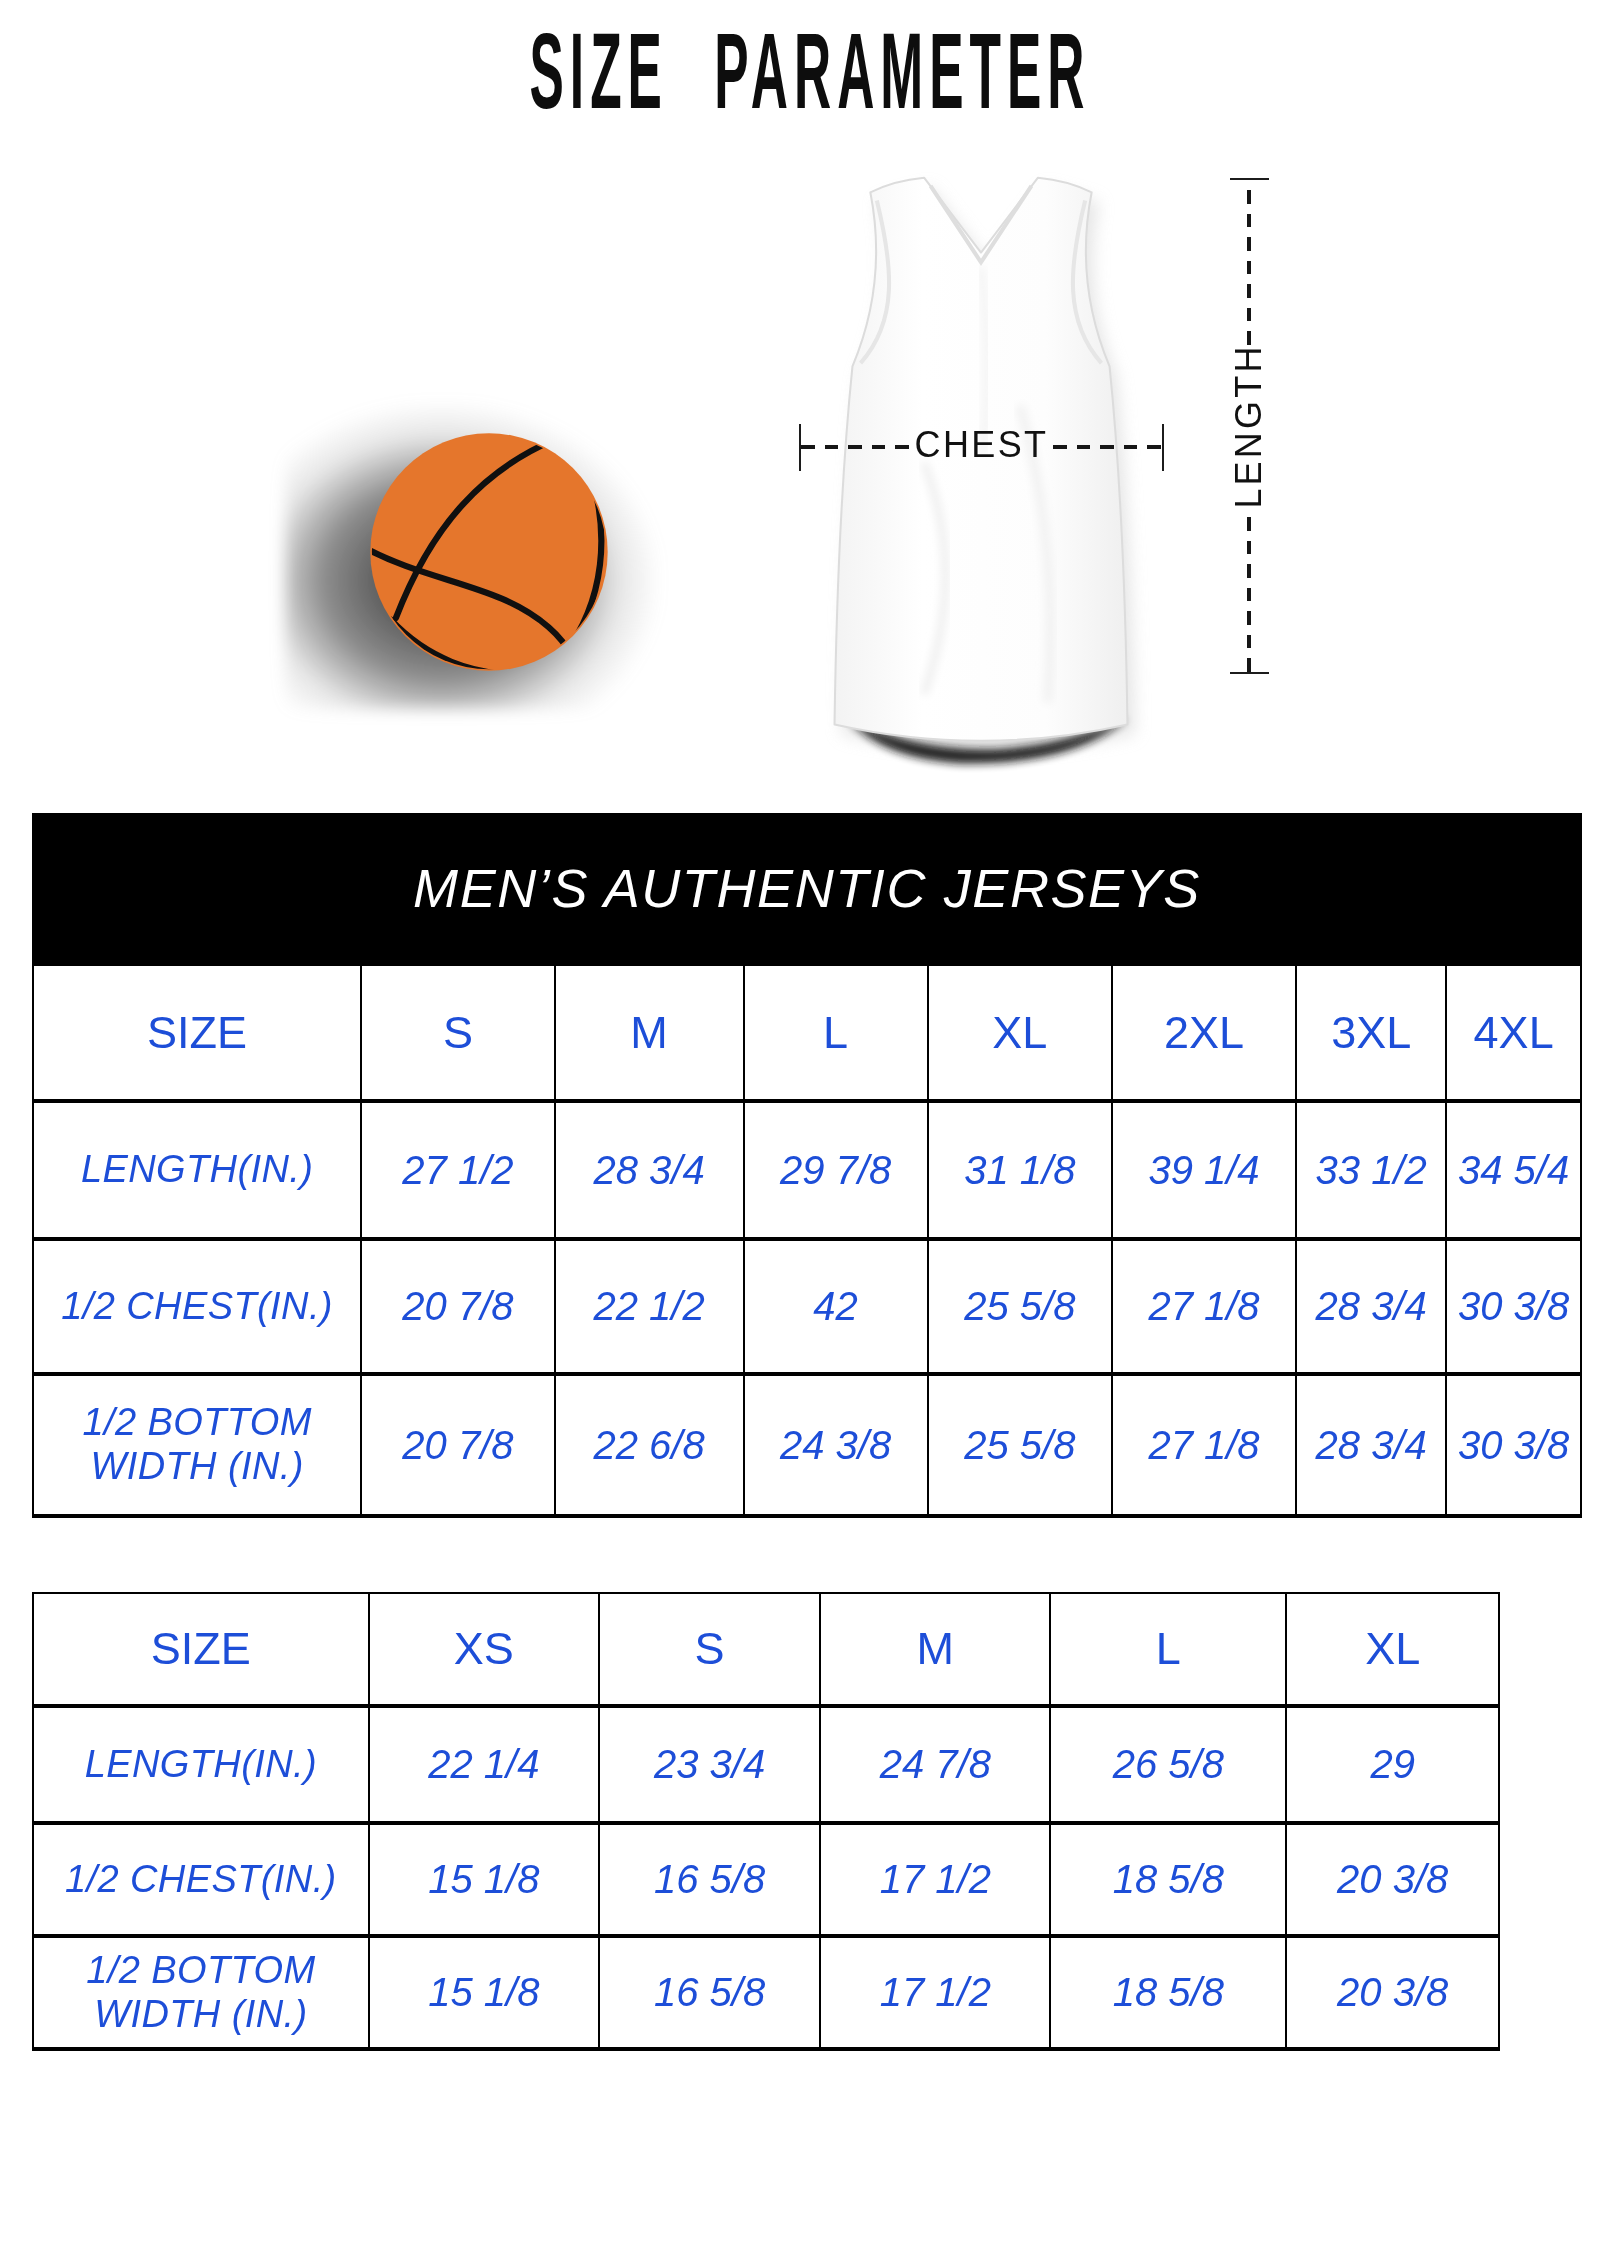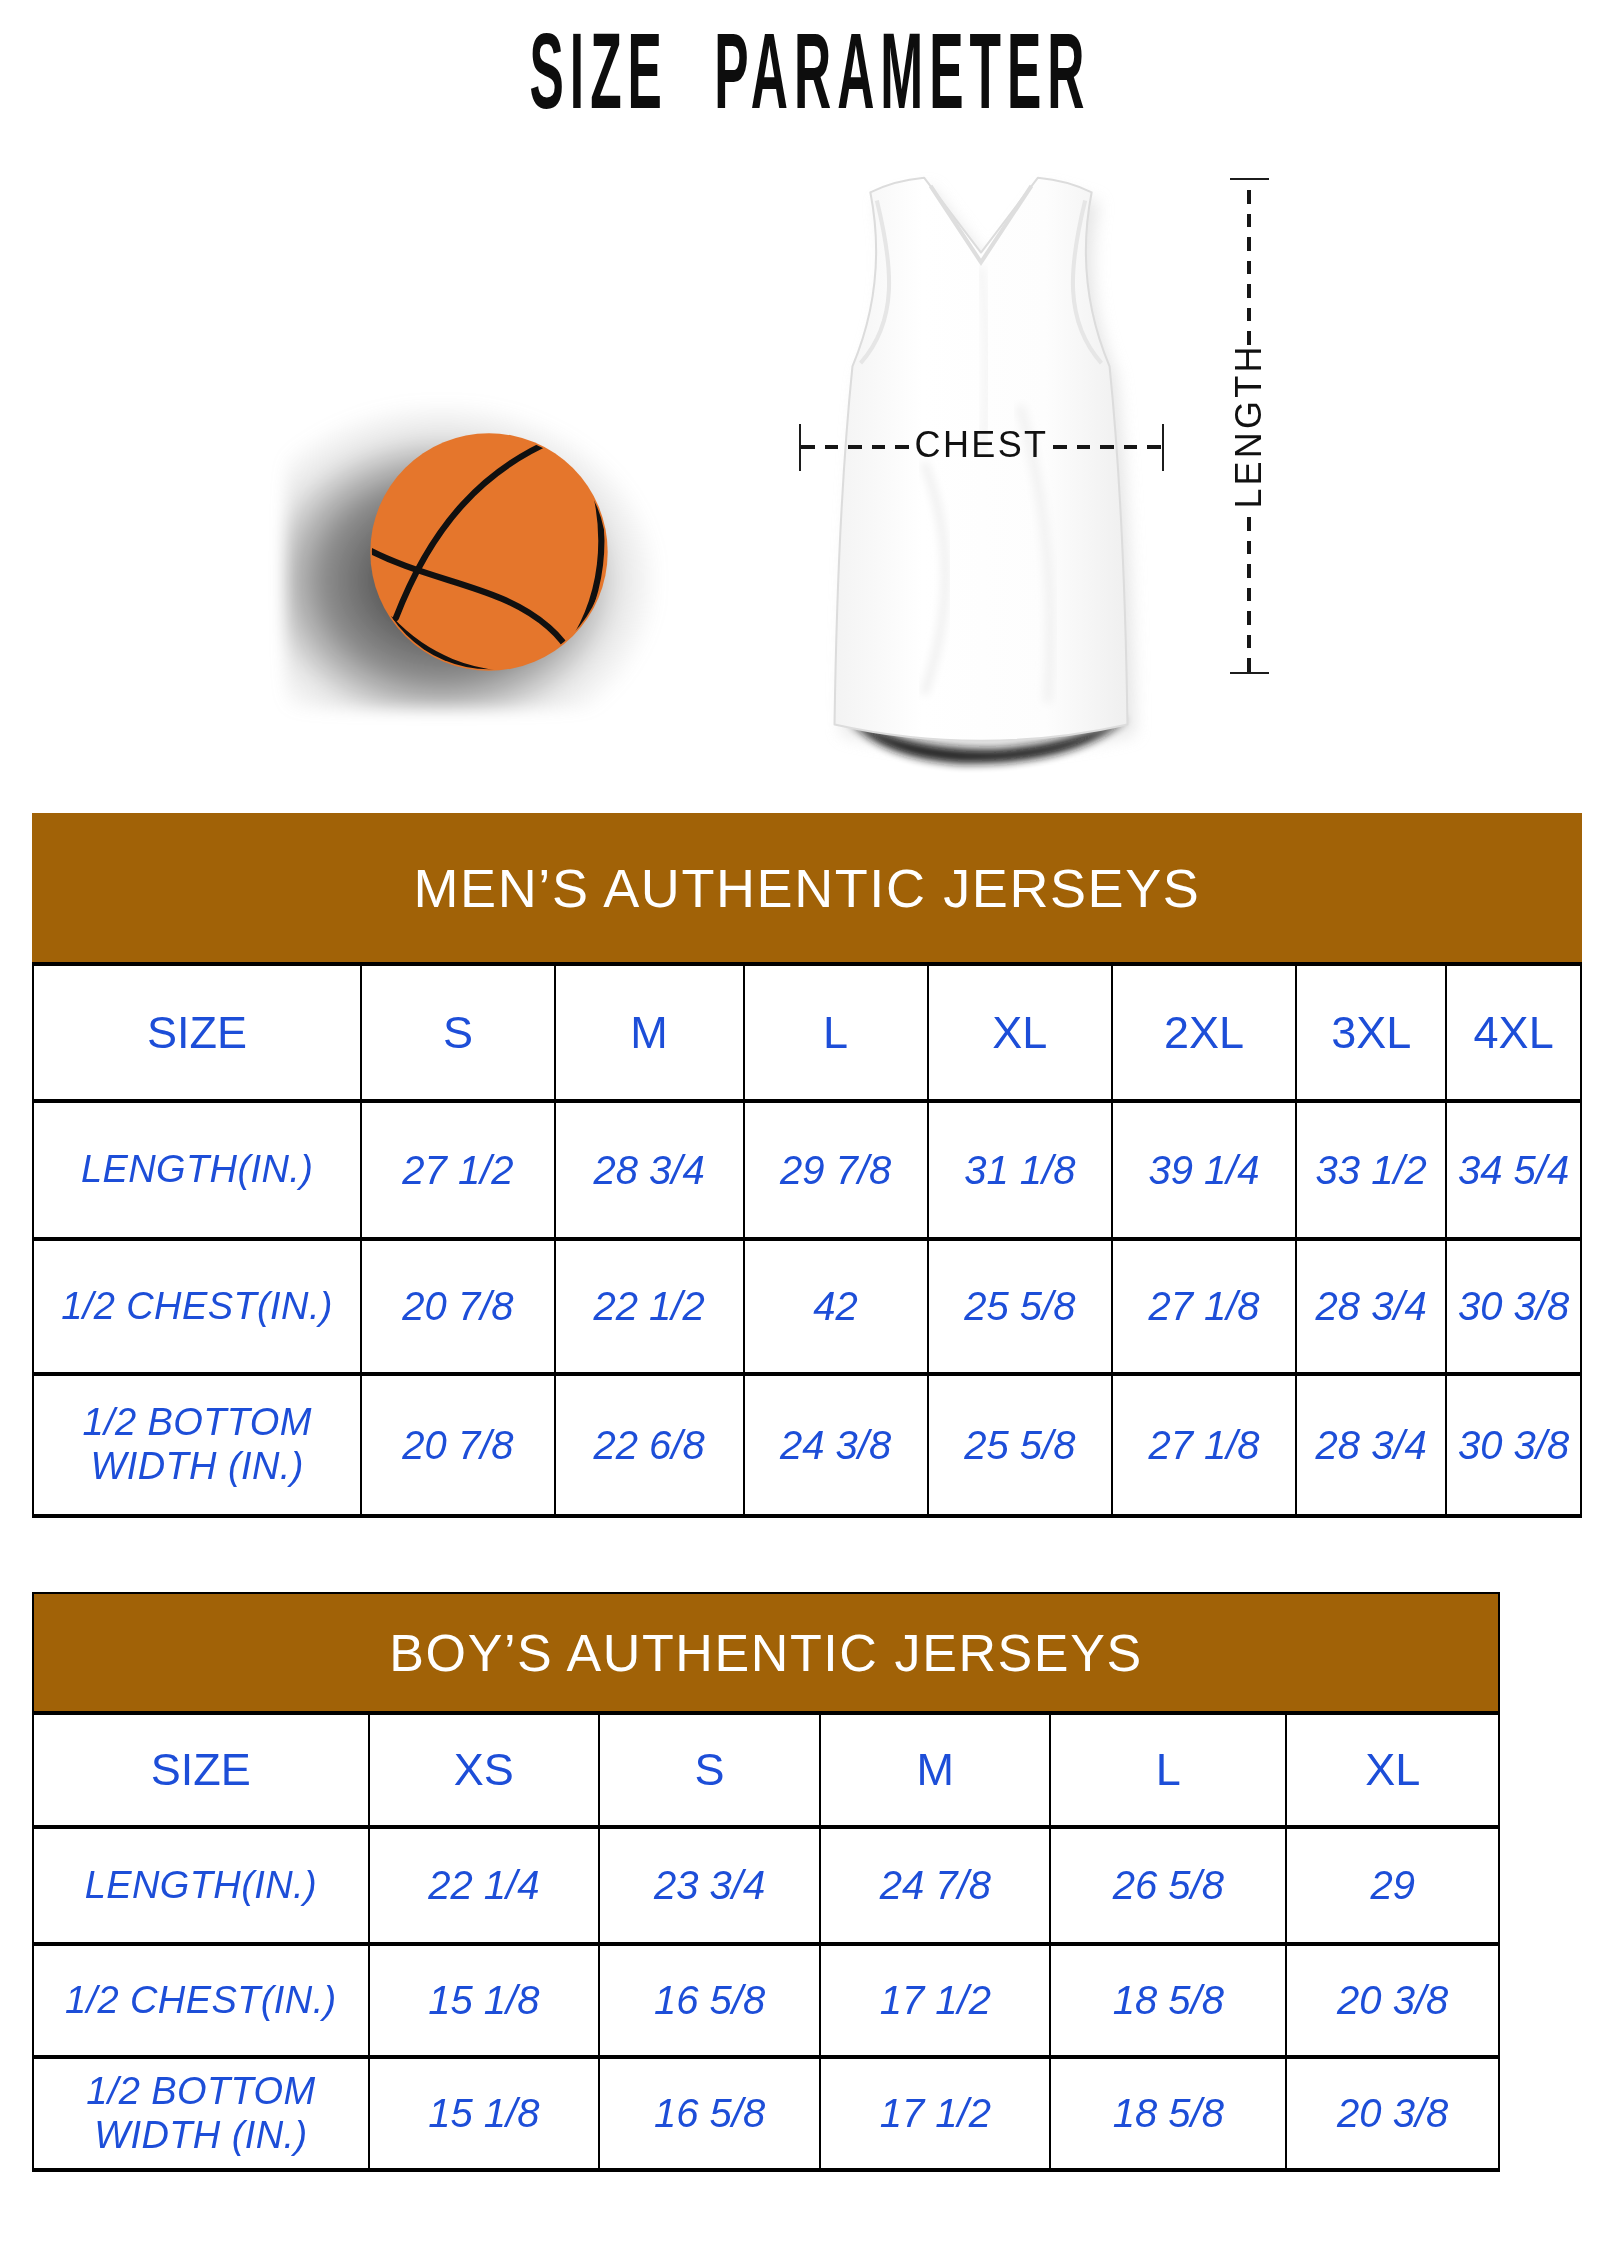--- a/index.html
+++ b/index.html
@@ -40,22 +40,22 @@
   .v-dash{flex:1 1 auto;width:4px;background:repeating-linear-gradient(0deg,#161616 0 13.8px,transparent 13.8px 23.5px);}
   .length-text-box{flex:0 0 auto;height:162px;display:flex;align-items:center;justify-content:center;}
   .length-text{
     transform:rotate(-90deg);white-space:nowrap;font-size:36px;letter-spacing:3.2px;color:#111;
   }
   
   .size-section{position:absolute;left:32px;}
   .men-section{top:813px;width:1550px;}
   .boys-section{top:1592px;width:1468px;}
   .band{
-    background:#a16207;color:#ffffff;display:flex;align-items:center;justify-content:center;
-    letter-spacing:1.6px;border-bottom:2.4px solid #000;
+    background:#000000;color:#ffffff;display:flex;align-items:center;justify-content:center;
+    letter-spacing:1.6px;border-bottom:2.4px solid #000;font-style:italic;
   }
   .men-section .band{height:149px;font-size:54px;}
   .boys-section .band{height:117px;font-size:52px;border-top:2.4px solid #000;border-left:2.4px solid #000;border-right:2.4px solid #000;}
   table.size-table{
     border-collapse:collapse;table-layout:fixed;width:100%;
     border:2.4px solid #000;border-top:none;background:#fff;
   }
   table.size-table td{
     border:2.4px solid #000;text-align:center;vertical-align:middle;padding:0;
     font-size:40px;color:#1d4ed8;letter-spacing:0px;
@@ -209,21 +209,20 @@
         <td>25 5/8</td>
         <td>27 1/8</td>
         <td>28 3/4</td>
         <td>30 3/8</td>
       </tr>
     </tbody>
   </table>
 </section>
 
 <section class="size-section boys-section">
-  <div class="band">BOY’S AUTHENTIC JERSEYS</div>
   <table class="size-table">
     <colgroup>
       <col style="width:22.9%">
         <col style="width:15.7%">
         <col style="width:15.1%">
       <col style="width:15.7%">
         <col style="width:16.1%">
         <col style="width:14.5%">
     </colgroup>
     <tbody>

